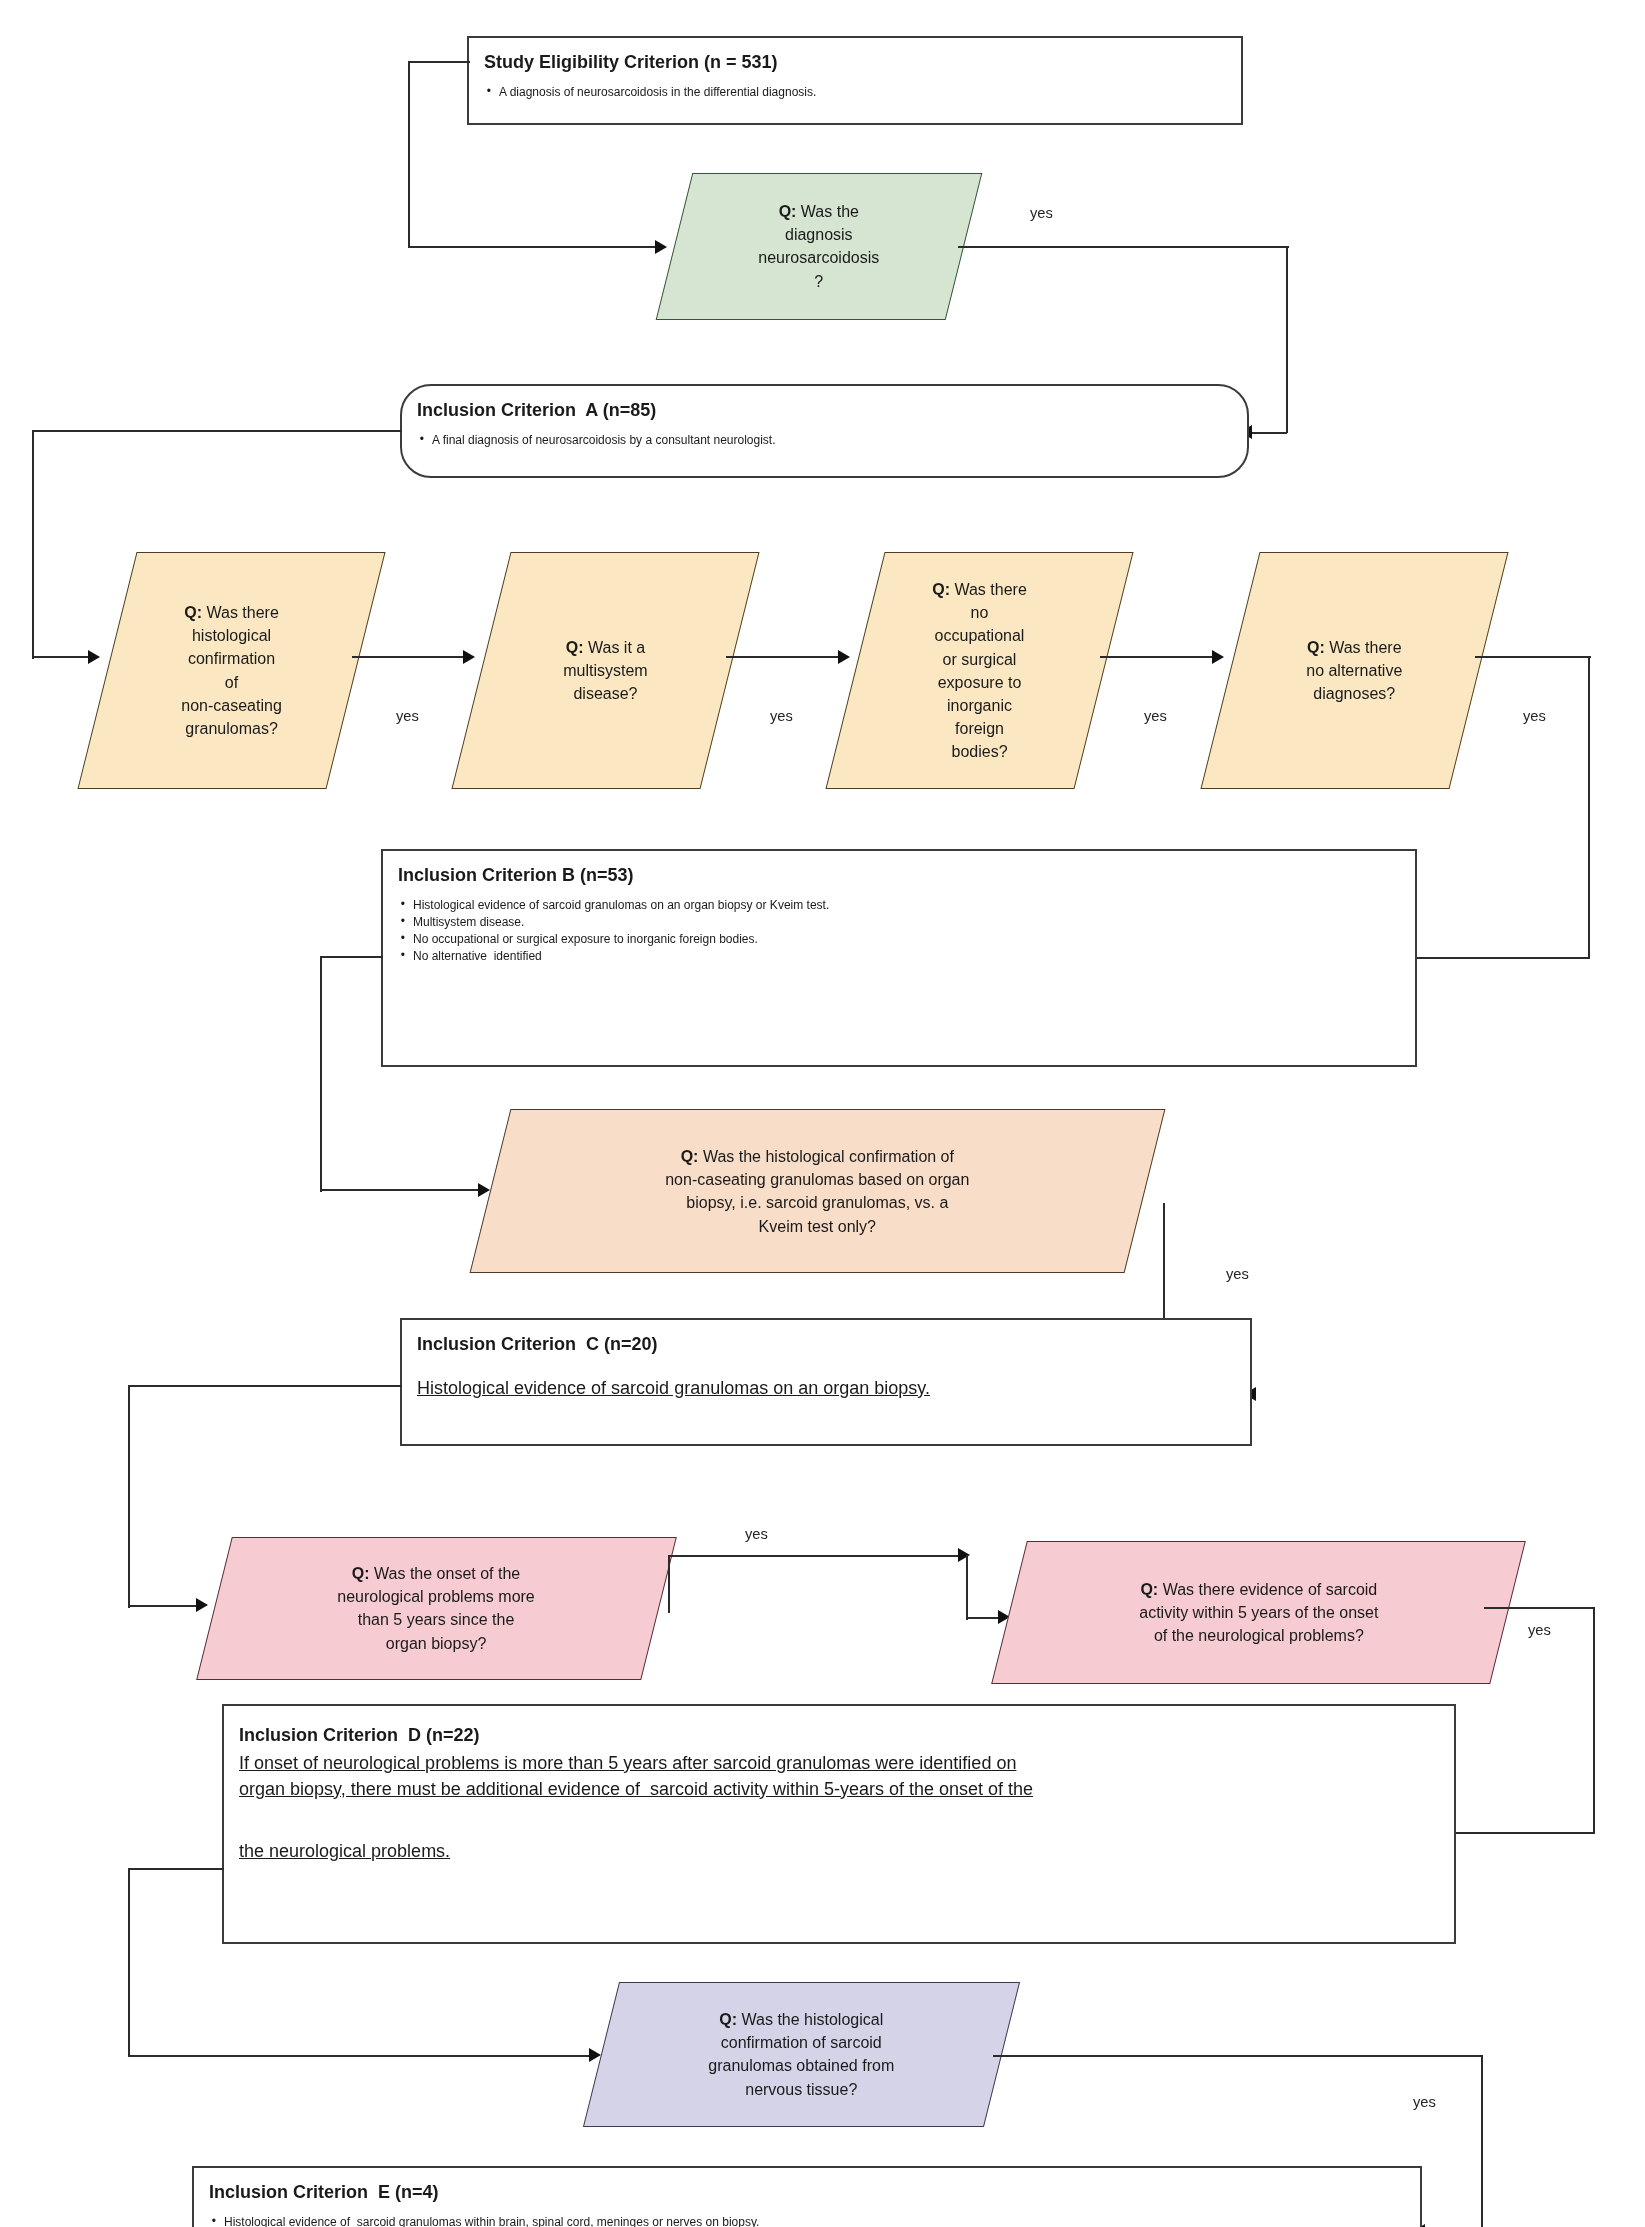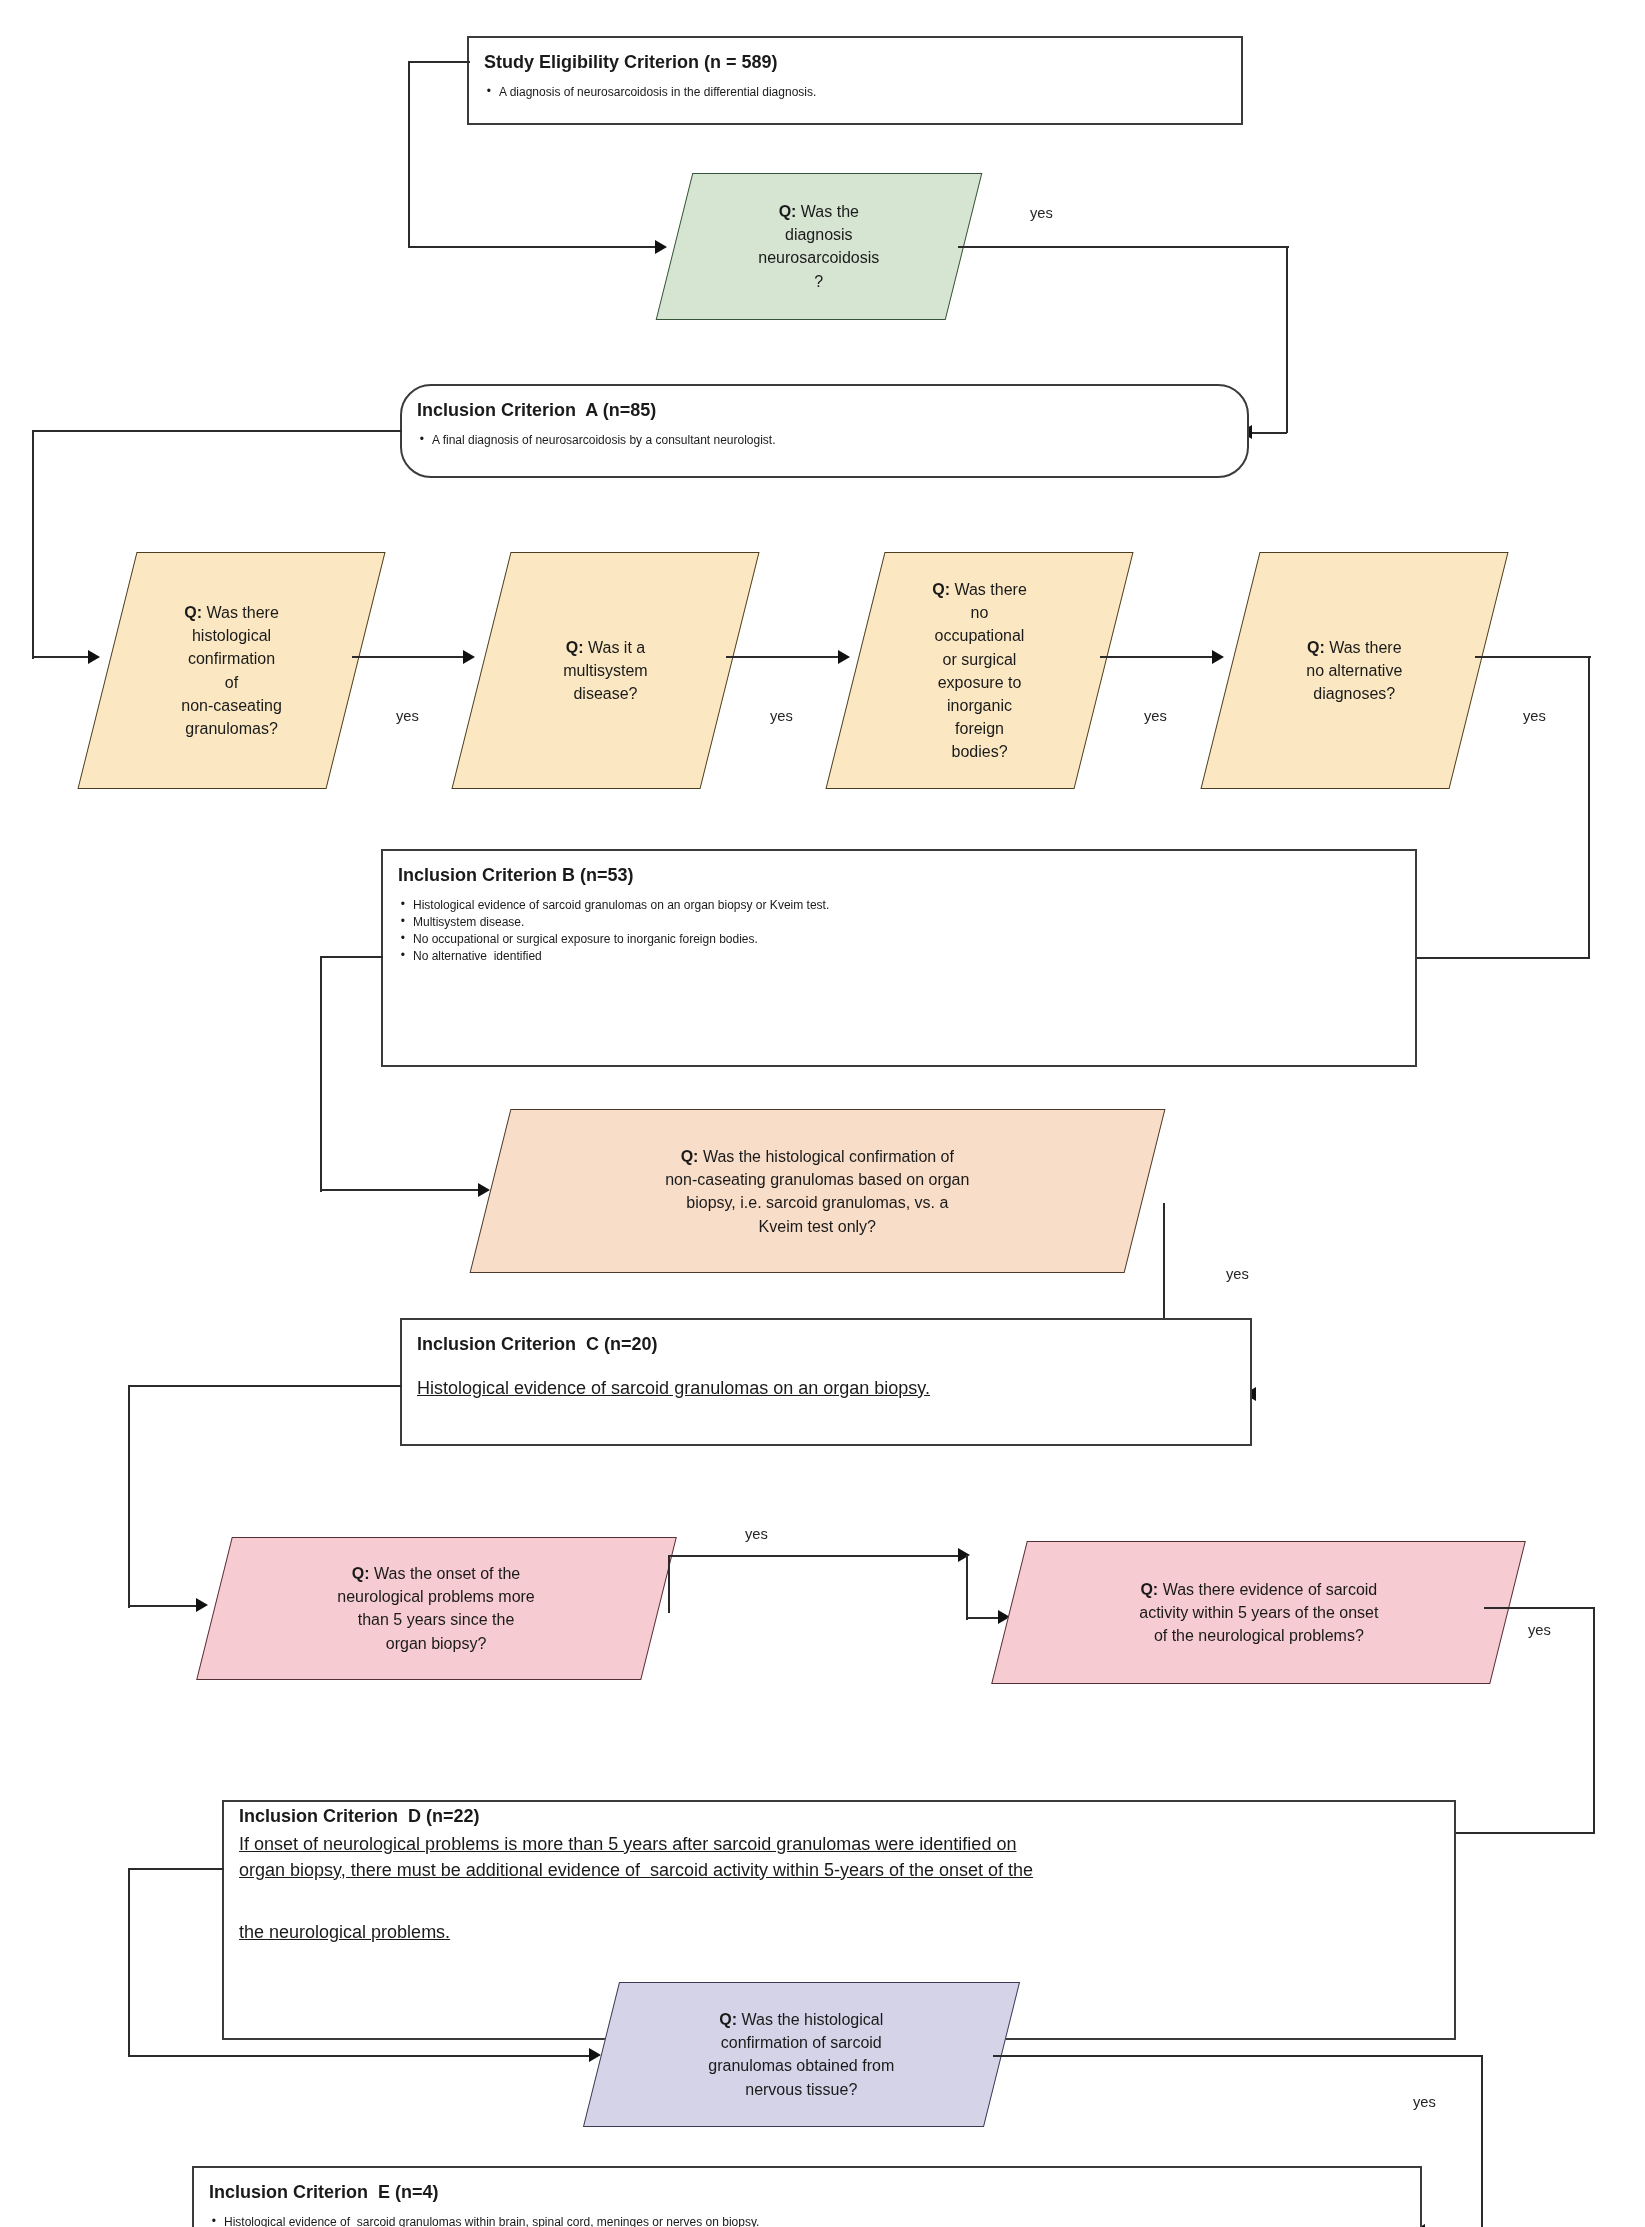--- a/index.html
+++ b/index.html
@@ -96,21 +96,21 @@
     color:#262626;
     white-space:pre;
   }
 </style>
 </head>
 <body>
 
 <div id="canvas">
 
   <div class="box" style="left:467px;top:36px;width:776px;height:89px;">
-    <div class="title">Study Eligibility Criterion (n = 589)</div>
+    <div class="title">Study Eligibility Criterion (n = 531)</div>
     <ul>
       <li>A diagnosis of neurosarcoidosis in the differential diagnosis.</li>
     </ul>
   </div>
 
   <div class="vline" style="left:408px;top:61px;height:187px;"></div>
   <div class="hline" style="left:408px;top:61px;width:62px;"></div>
   <div class="hline" style="left:408px;top:246px;width:254px;"></div>
   <div class="arrow-r" style="left:655px;top:240px;"></div>
 
@@ -243,21 +243,21 @@
 activity within 5 years of the onset
 of the neurological problems?</span></div>
   </div>
   <div class="elabel" style="left:1528px;top:1622px;">yes</div>
 
   <div class="hline" style="left:1484px;top:1607px;width:111px;"></div>
   <div class="vline" style="left:1593px;top:1607px;height:227px;"></div>
   <div class="hline" style="left:1452px;top:1832px;width:143px;"></div>
   <div class="arrow-l" style="left:1444px;top:1825px;"></div>
 
-  <div class="box" style="left:222px;top:1800px;width:1234px;height:240px;padding-top:3px;">
+  <div class="box" style="left:222px;top:1704px;width:1234px;height:240px;padding-top:18px;">
     <div class="title" style="margin-bottom:4.5px;">Inclusion Criterion  D (n=22)</div>
     <div class="line">If onset of neurological problems is more than 5 years after sarcoid granulomas were identified on</div>
     <div class="line">organ biopsy, there must be additional evidence of  sarcoid activity within 5-years of the onset of the</div>
     <div class="line" style="margin-top:37px;">the neurological problems.</div>
   </div>
 
   <div class="hline" style="left:128px;top:1868px;width:96px;"></div>
   <div class="vline" style="left:128px;top:1868px;height:189px;"></div>
   <div class="hline" style="left:128px;top:2055px;width:469px;"></div>
   <div class="arrow-r" style="left:589px;top:2048px;"></div>

